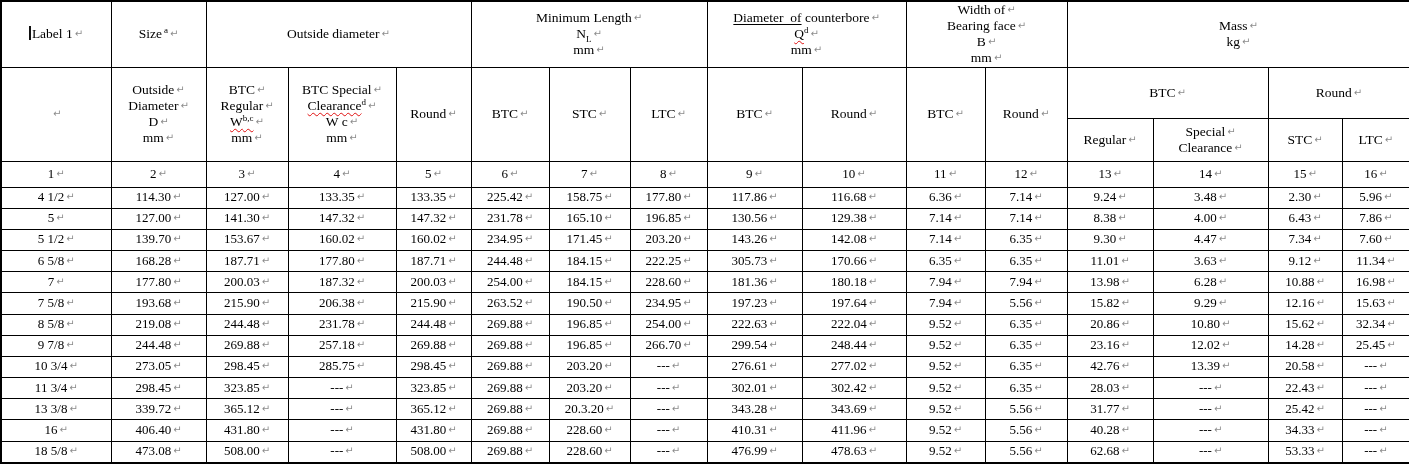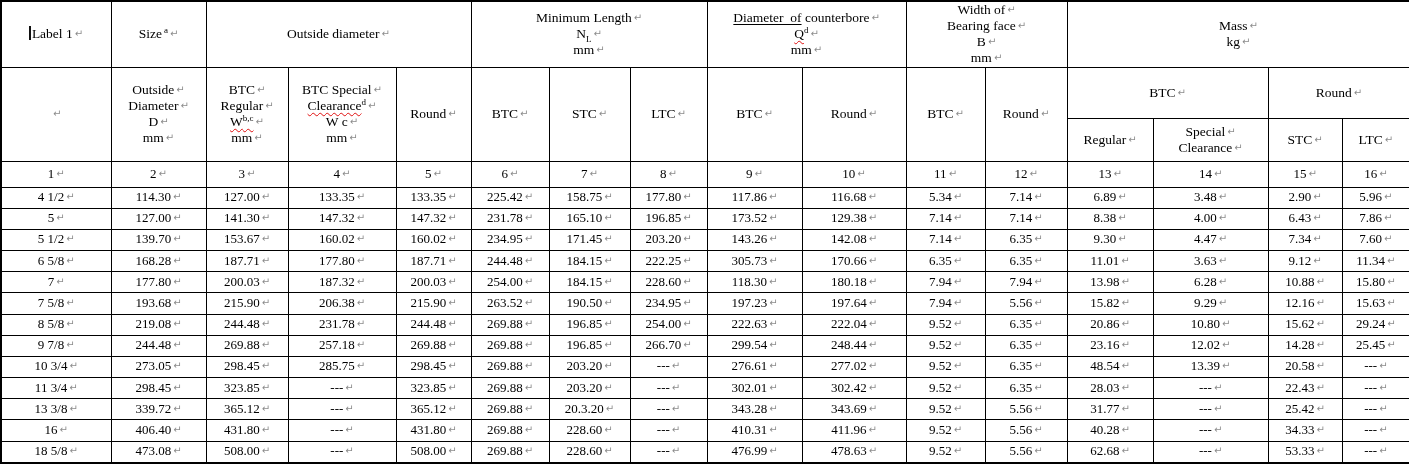--- a/index.html
+++ b/index.html
@@ -177,37 +177,37 @@
           <td><span>4 1/2</span><span class="pilcrow">↵</span></td>
           <td><span>114.30</span><span class="pilcrow">↵</span></td>
           <td><span>127.00</span><span class="pilcrow">↵</span></td>
           <td><span>133.35</span><span class="pilcrow">↵</span></td>
           <td><span>133.35</span><span class="pilcrow">↵</span></td>
           <td><span>225.42</span><span class="pilcrow">↵</span></td>
           <td><span>158.75</span><span class="pilcrow">↵</span></td>
           <td><span>177.80</span><span class="pilcrow">↵</span></td>
           <td><span>117.86</span><span class="pilcrow">↵</span></td>
           <td><span>116.68</span><span class="pilcrow">↵</span></td>
-          <td><span>5.34</span><span class="pilcrow">↵</span></td>
+          <td><span>6.36</span><span class="pilcrow">↵</span></td>
           <td><span>7.14</span><span class="pilcrow">↵</span></td>
-          <td><span>6.89</span><span class="pilcrow">↵</span></td>
+          <td><span>9.24</span><span class="pilcrow">↵</span></td>
           <td><span>3.48</span><span class="pilcrow">↵</span></td>
-          <td><span>2.90</span><span class="pilcrow">↵</span></td>
+          <td><span>2.30</span><span class="pilcrow">↵</span></td>
           <td><span>5.96</span><span class="pilcrow">↵</span></td>
         </tr>
         <tr>
           <td><span>5</span><span class="pilcrow">↵</span></td>
           <td><span>127.00</span><span class="pilcrow">↵</span></td>
           <td><span>141.30</span><span class="pilcrow">↵</span></td>
           <td><span>147.32</span><span class="pilcrow">↵</span></td>
           <td><span>147.32</span><span class="pilcrow">↵</span></td>
           <td><span>231.78</span><span class="pilcrow">↵</span></td>
           <td><span>165.10</span><span class="pilcrow">↵</span></td>
           <td><span>196.85</span><span class="pilcrow">↵</span></td>
-          <td><span>173.52</span><span class="pilcrow">↵</span></td>
+          <td><span>130.56</span><span class="pilcrow">↵</span></td>
           <td><span>129.38</span><span class="pilcrow">↵</span></td>
           <td><span>7.14</span><span class="pilcrow">↵</span></td>
           <td><span>7.14</span><span class="pilcrow">↵</span></td>
           <td><span>8.38</span><span class="pilcrow">↵</span></td>
           <td><span>4.00</span><span class="pilcrow">↵</span></td>
           <td><span>6.43</span><span class="pilcrow">↵</span></td>
           <td><span>7.86</span><span class="pilcrow">↵</span></td>
         </tr>
         <tr>
           <td><span>5 1/2</span><span class="pilcrow">↵</span></td>
@@ -247,28 +247,28 @@
         </tr>
         <tr>
           <td><span>7</span><span class="pilcrow">↵</span></td>
           <td><span>177.80</span><span class="pilcrow">↵</span></td>
           <td><span>200.03</span><span class="pilcrow">↵</span></td>
           <td><span>187.32</span><span class="pilcrow">↵</span></td>
           <td><span>200.03</span><span class="pilcrow">↵</span></td>
           <td><span>254.00</span><span class="pilcrow">↵</span></td>
           <td><span>184.15</span><span class="pilcrow">↵</span></td>
           <td><span>228.60</span><span class="pilcrow">↵</span></td>
-          <td><span>118.30</span><span class="pilcrow">↵</span></td>
+          <td><span>181.36</span><span class="pilcrow">↵</span></td>
           <td><span>180.18</span><span class="pilcrow">↵</span></td>
           <td><span>7.94</span><span class="pilcrow">↵</span></td>
           <td><span>7.94</span><span class="pilcrow">↵</span></td>
           <td><span>13.98</span><span class="pilcrow">↵</span></td>
           <td><span>6.28</span><span class="pilcrow">↵</span></td>
           <td><span>10.88</span><span class="pilcrow">↵</span></td>
-          <td><span>15.80</span><span class="pilcrow">↵</span></td>
+          <td><span>16.98</span><span class="pilcrow">↵</span></td>
         </tr>
         <tr>
           <td><span>7 5/8</span><span class="pilcrow">↵</span></td>
           <td><span>193.68</span><span class="pilcrow">↵</span></td>
           <td><span>215.90</span><span class="pilcrow">↵</span></td>
           <td><span>206.38</span><span class="pilcrow">↵</span></td>
           <td><span>215.90</span><span class="pilcrow">↵</span></td>
           <td><span>263.52</span><span class="pilcrow">↵</span></td>
           <td><span>190.50</span><span class="pilcrow">↵</span></td>
           <td><span>234.95</span><span class="pilcrow">↵</span></td>
@@ -290,21 +290,21 @@
           <td><span>269.88</span><span class="pilcrow">↵</span></td>
           <td><span>196.85</span><span class="pilcrow">↵</span></td>
           <td><span>254.00</span><span class="pilcrow">↵</span></td>
           <td><span>222.63</span><span class="pilcrow">↵</span></td>
           <td><span>222.04</span><span class="pilcrow">↵</span></td>
           <td><span>9.52</span><span class="pilcrow">↵</span></td>
           <td><span>6.35</span><span class="pilcrow">↵</span></td>
           <td><span>20.86</span><span class="pilcrow">↵</span></td>
           <td><span>10.80</span><span class="pilcrow">↵</span></td>
           <td><span>15.62</span><span class="pilcrow">↵</span></td>
-          <td><span>29.24</span><span class="pilcrow">↵</span></td>
+          <td><span>32.34</span><span class="pilcrow">↵</span></td>
         </tr>
         <tr>
           <td><span>9 7/8</span><span class="pilcrow">↵</span></td>
           <td><span>244.48</span><span class="pilcrow">↵</span></td>
           <td><span>269.88</span><span class="pilcrow">↵</span></td>
           <td><span>257.18</span><span class="pilcrow">↵</span></td>
           <td><span>269.88</span><span class="pilcrow">↵</span></td>
           <td><span>269.88</span><span class="pilcrow">↵</span></td>
           <td><span>196.85</span><span class="pilcrow">↵</span></td>
           <td><span>266.70</span><span class="pilcrow">↵</span></td>
@@ -323,21 +323,21 @@
           <td><span>298.45</span><span class="pilcrow">↵</span></td>
           <td><span>285.75</span><span class="pilcrow">↵</span></td>
           <td><span>298.45</span><span class="pilcrow">↵</span></td>
           <td><span>269.88</span><span class="pilcrow">↵</span></td>
           <td><span>203.20</span><span class="pilcrow">↵</span></td>
           <td><span>---</span><span class="pilcrow">↵</span></td>
           <td><span>276.61</span><span class="pilcrow">↵</span></td>
           <td><span>277.02</span><span class="pilcrow">↵</span></td>
           <td><span>9.52</span><span class="pilcrow">↵</span></td>
           <td><span>6.35</span><span class="pilcrow">↵</span></td>
-          <td><span>48.54</span><span class="pilcrow">↵</span></td>
+          <td><span>42.76</span><span class="pilcrow">↵</span></td>
           <td><span>13.39</span><span class="pilcrow">↵</span></td>
           <td><span>20.58</span><span class="pilcrow">↵</span></td>
           <td><span>---</span><span class="pilcrow">↵</span></td>
         </tr>
         <tr>
           <td><span>11 3/4</span><span class="pilcrow">↵</span></td>
           <td><span>298.45</span><span class="pilcrow">↵</span></td>
           <td><span>323.85</span><span class="pilcrow">↵</span></td>
           <td><span>---</span><span class="pilcrow">↵</span></td>
           <td><span>323.85</span><span class="pilcrow">↵</span></td>

